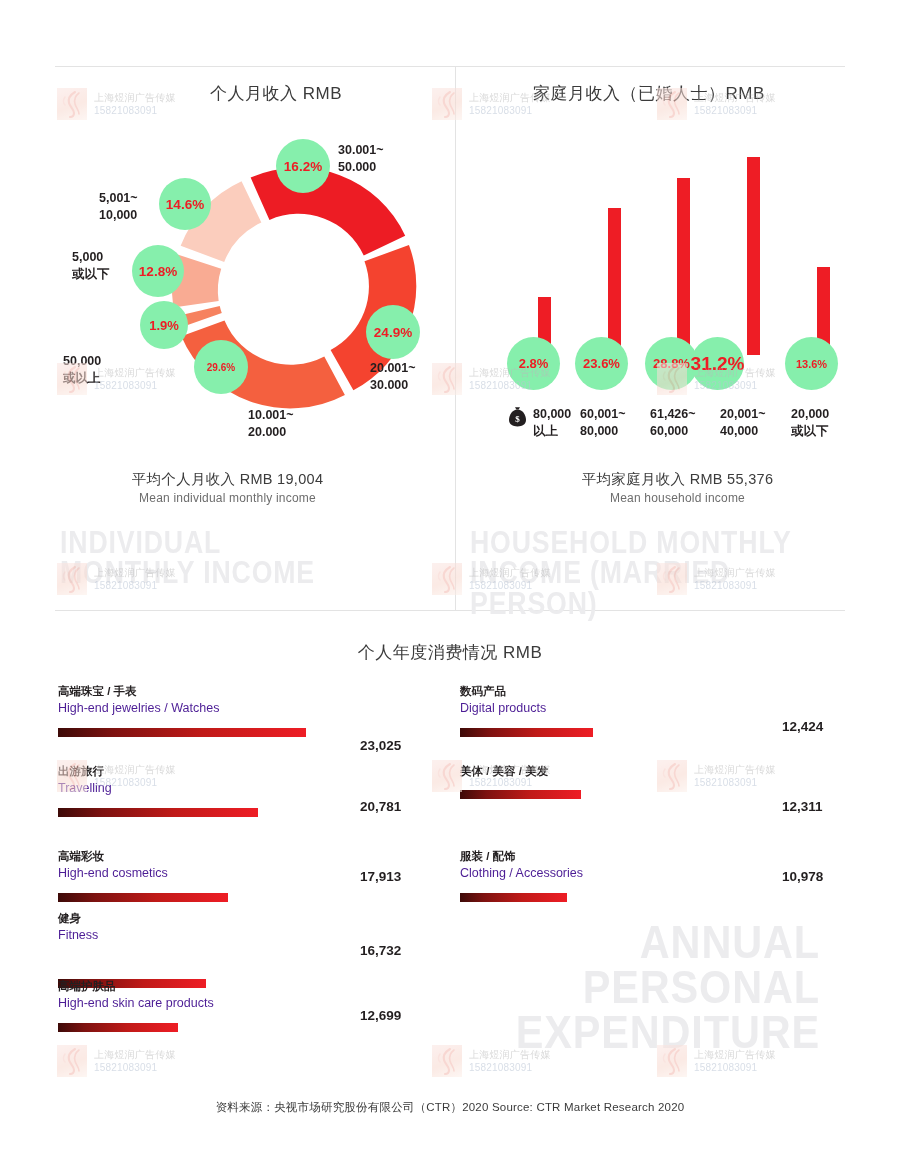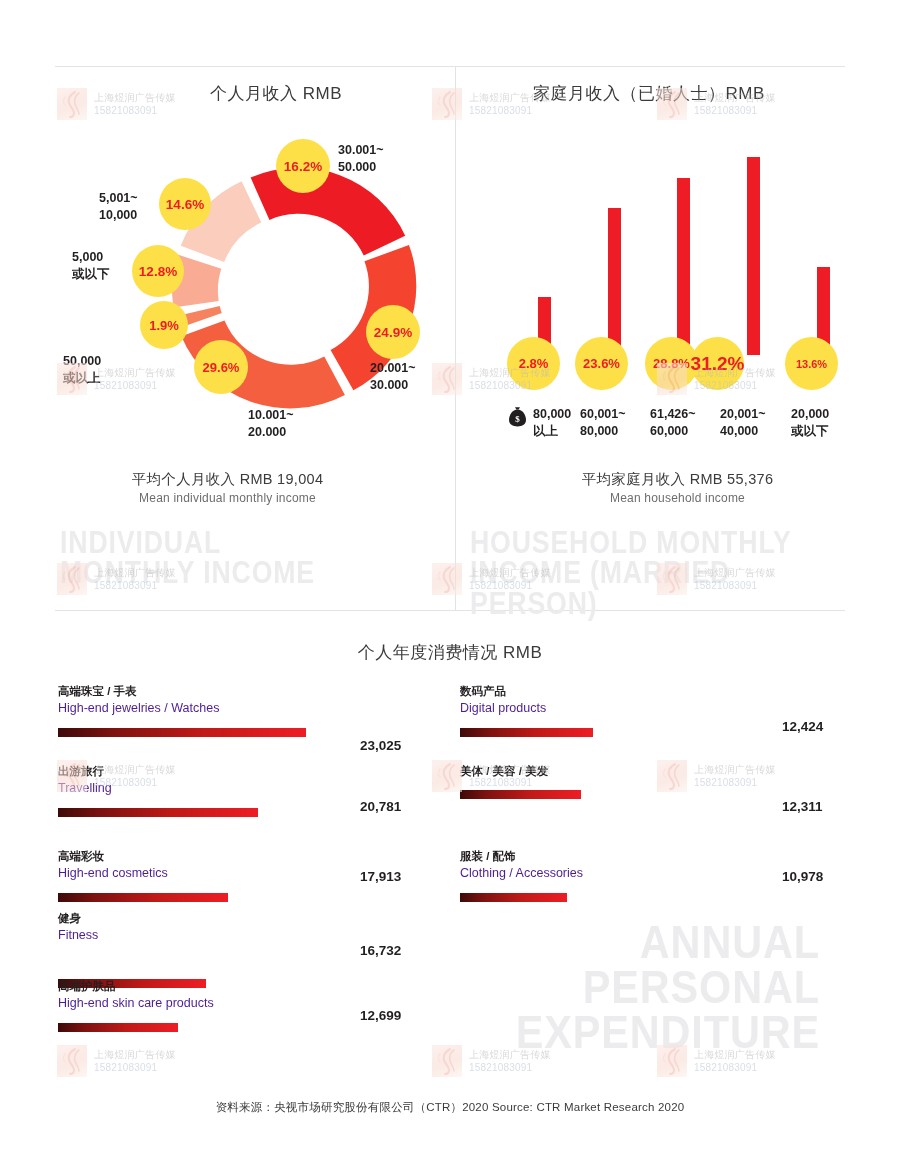--- a/index.html
+++ b/index.html
@@ -32,21 +32,21 @@
   .divider-h { position:absolute; left:55px; right:55px; height:1px; background:#e3e3e3; }
   .divider-v { position:absolute; width:1px; background:#e3e3e3; }
 
   .sec-title { position:absolute; font-size:17px; color:#3b3b3b; font-weight:400;
                letter-spacing:.5px; z-index:20; white-space:nowrap; }
 
   
   .donut-wrap { position:absolute; left:140px; top:140px; width:300px; height:300px; z-index:5; }
   .donut-wrap svg { display:block; }
 
-  .bubble { position:absolute; border-radius:50%; background:#fde047;
+  .bubble { position:absolute; border-radius:50%; background:#86efac;
             display:flex; align-items:center; justify-content:center;
             color:#ee1d25; font-weight:700; z-index:15; }
 
   .dlabel { position:absolute; font-size:12.5px; font-weight:700; color:#231f20;
             line-height:1.35; z-index:14; white-space:pre-line; }
 
   .mean { position:absolute; text-align:center; z-index:20; width:100%; }
   .mean .cn { font-size:14.5px; color:#3b3b3b; letter-spacing:.3px; }
   .mean .en { font-size:12px; color:#6d6d6d; margin-top:2px; letter-spacing:.2px; }
 
@@ -100,21 +100,21 @@
       <path fill="#f6825f" d="M 38.43 188.15 A 118 118 0 0 1 35.07 176.48 L 79.74 165.90 A 72 72 0 0 0 81.79 173.02 Z"></path>
 
       <path fill="#f9ab93" d="M 33.33 167.41 A 118 118 0 0 1 37.54 114.44 L 81.20 128.64 A 72 72 0 0 0 78.64 160.96 Z"></path>
 
       <path fill="#fbcdbd" d="M 40.66 105.74 A 118 118 0 0 1 101.57 41.20 L 121.35 82.61 A 72 72 0 0 0 84.19 121.98 Z"></path>
     </svg>
   </div>
 
   <div class="bubble" style="left:276px; top:139px; width:54px; height:54px; font-size:13.5px;">16.2%</div>
   <div class="bubble" style="left:366px; top:305px; width:54px; height:54px; font-size:13.5px;">24.9%</div>
-  <div class="bubble" style="left:194px; top:340px; width:54px; height:54px; font-size:13px;">29.6%</div>
+  <div class="bubble" style="left:194px; top:340px; width:54px; height:54px; font-size:10px;">29.6%</div>
   <div class="bubble" style="left:140px; top:301px; width:48px; height:48px; font-size:13px;">1.9%</div>
   <div class="bubble" style="left:132px; top:245px; width:52px; height:52px; font-size:13.5px;text-align:right;">12.8%</div>
   <div class="bubble" style="left:159px; top:178px; width:52px; height:52px; font-size:13.5px;">14.6%</div>
 
   <div class="dlabel" style="left:338px; top:142px;">30.001~
 50.000</div>
   <div class="dlabel" style="left:370px; top:360px;">20.001~
 30.000</div>
   <div class="dlabel" style="left:248px; top:407px;">10.001~
 20.000</div>

